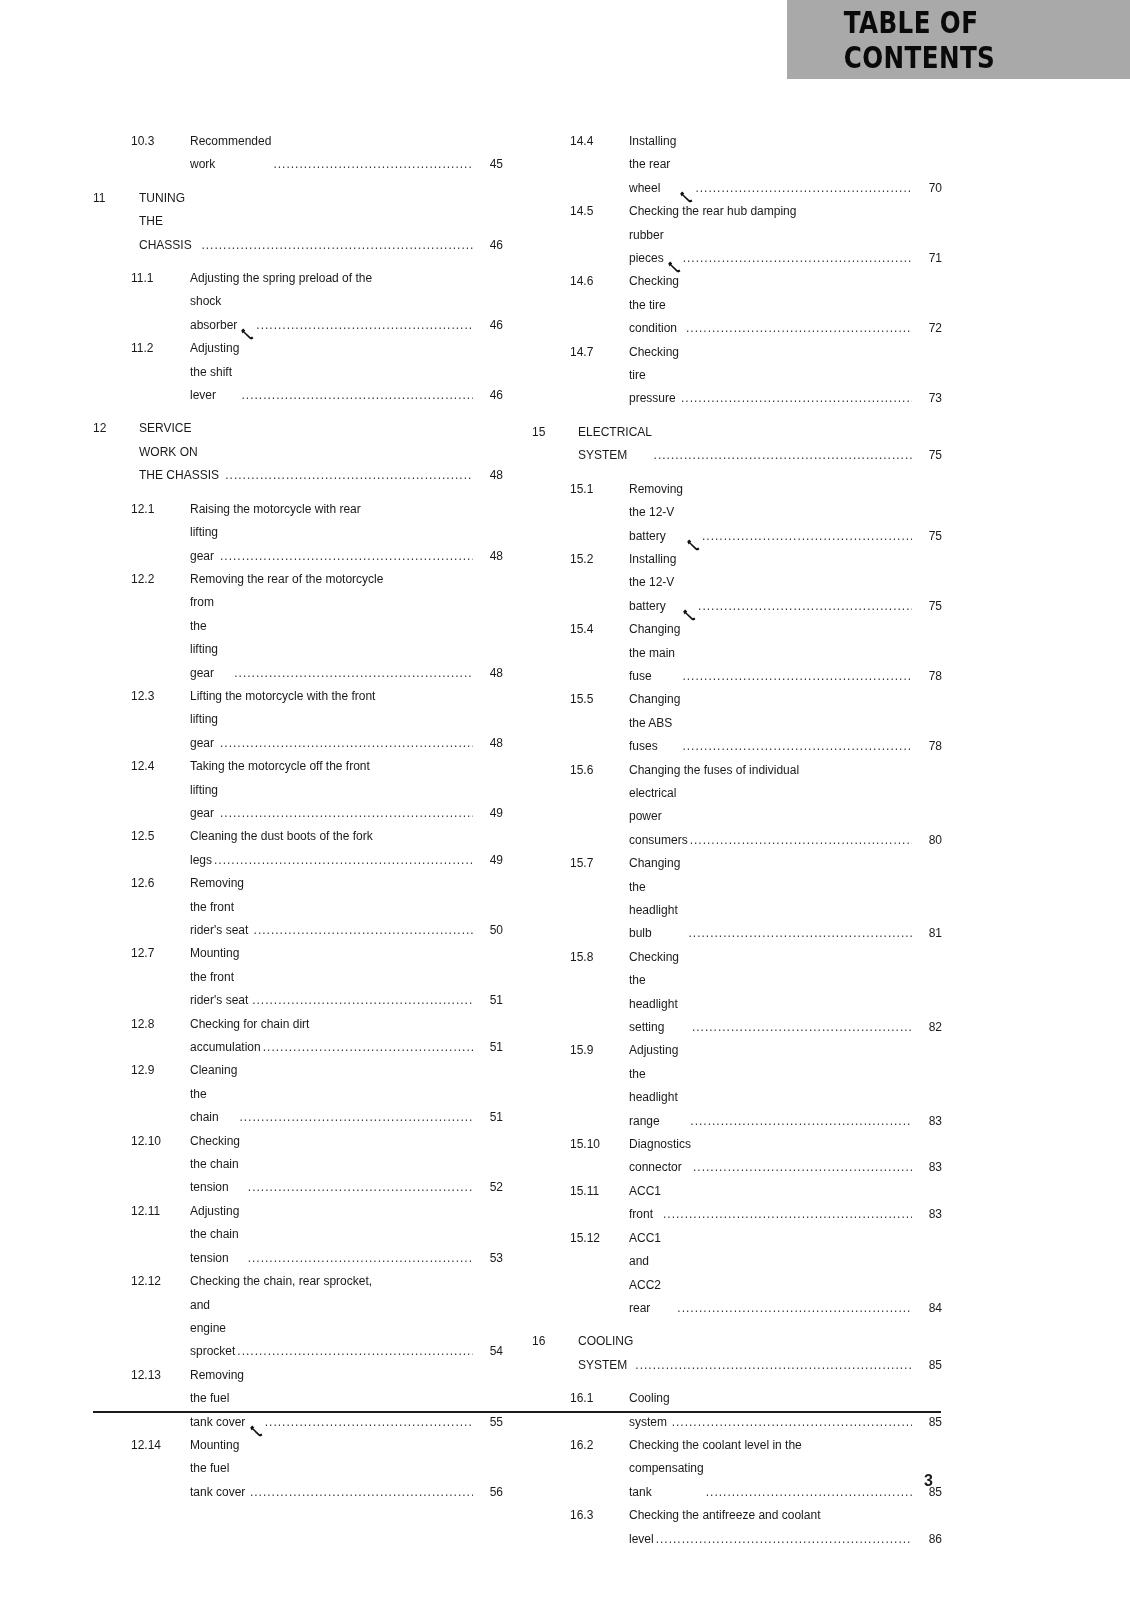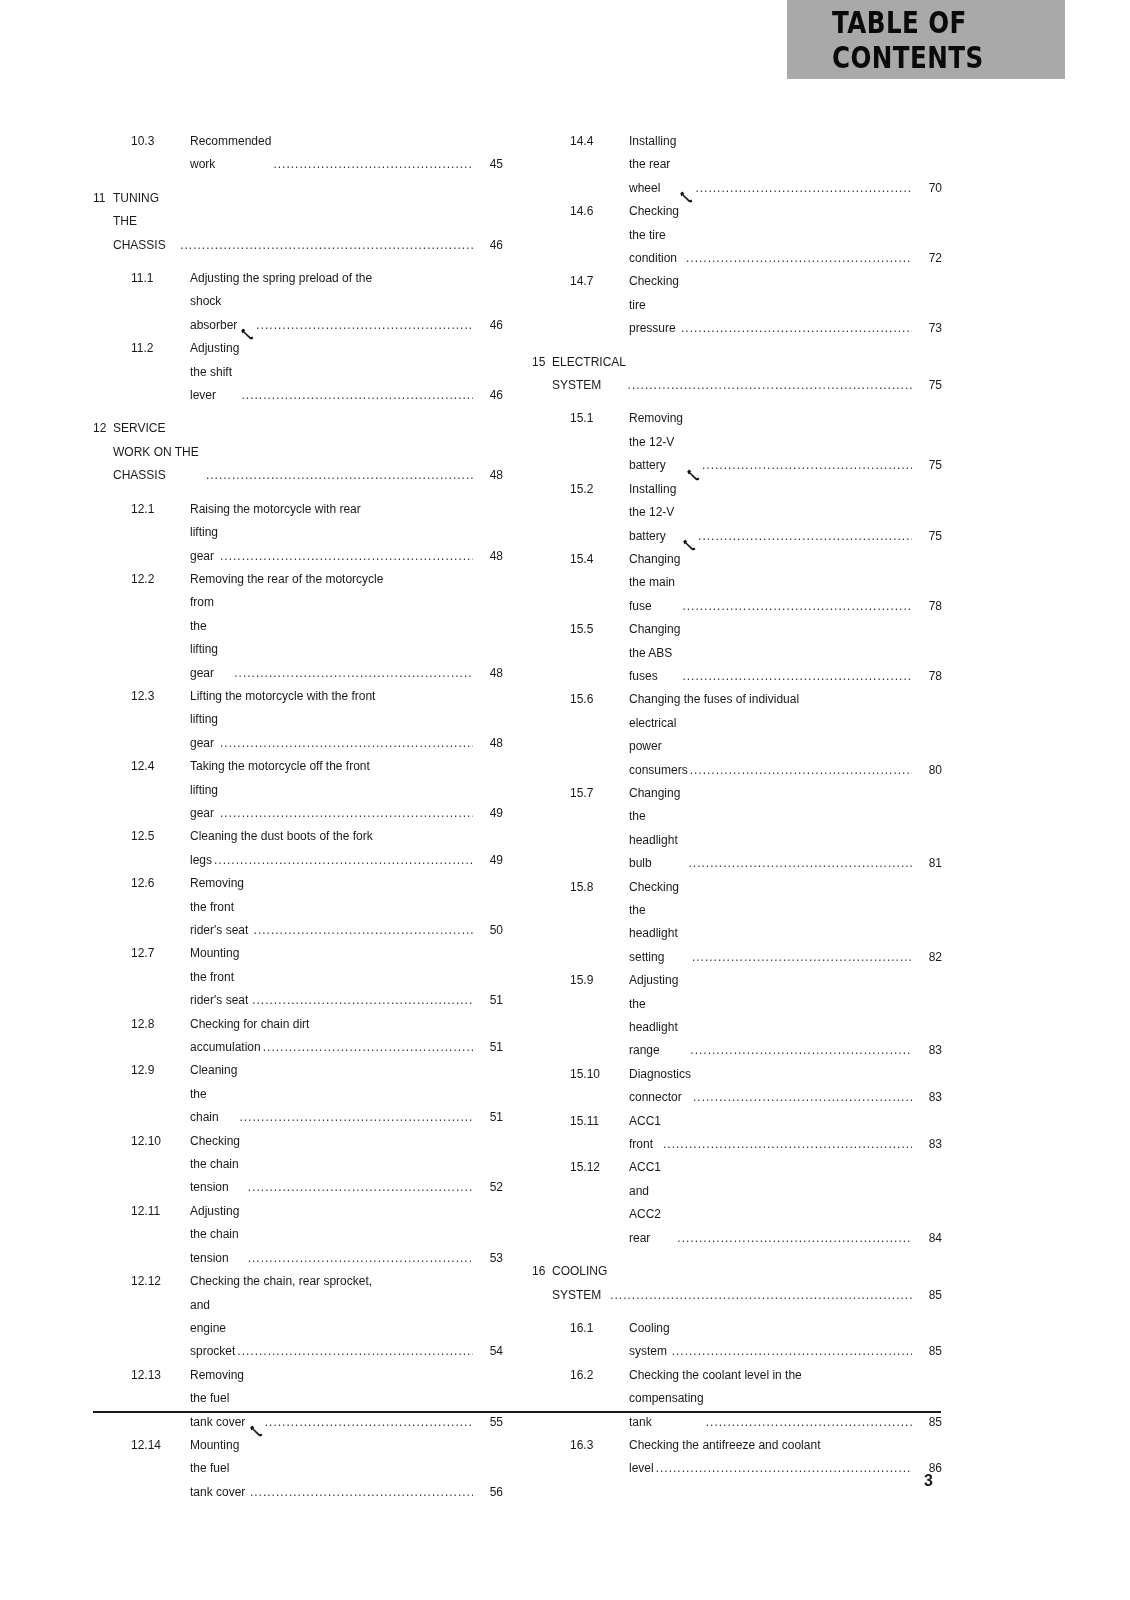--- a/index.html
+++ b/index.html
@@ -2,39 +2,39 @@
 <html><head>
 <meta charset="utf-8">
 <style>
   html, body { margin: 0; padding: 0; }
   body {
     width: 1130px; height: 1600px; background: #ffffff; position: relative;
     font-family: "Liberation Sans", "DejaVu Sans", sans-serif; color: #1a1a1a;
     overflow: hidden;
   }
   .header-tab {
-    position: absolute; left: 787px; top: 0; width: 278px; height: 79px;
+    position: absolute; left: 787px; top: 0; width: 343px; height: 79px;
     background: #a9a9a9; display: flex; align-items: center; justify-content: flex-end;
     box-sizing: border-box; padding-right: 28px;
   }
   .header-title {
     font-family: "DejaVu Sans", sans-serif; font-weight: bold; font-size: 30px;
     letter-spacing: 0.5px; color: #0a0a0a; transform: scaleX(0.82); transform-origin: right center;
   }
   .col { position: absolute; top: 130px; }
   .col-left { left: 93px; width: 410px; }
   .col-right { left: 532px; width: 410px; }
   .entry { position: relative; font-size: 12px; line-height: 23.4px; }
   .entry.chapter { margin-top: 10px; margin-bottom: 10px; }
   .entry.first { margin-top: 0; }
   .num { position: absolute; top: 0; }
   .chapter .num { left: 0; }
   .sub .num { left: 38px; }
   .text-wrap { display: flex; align-items: flex-end; }
-  .chapter .text-wrap { margin-left: 20px; justify-content: flex-end; }
+  .chapter .text-wrap { margin-left: 46px; justify-content: flex-end; }
   .sub .text-wrap { margin-left: 97px; }
   .title { flex: 0 1 auto; }
   .dots {
     flex: 1 1 auto; overflow: hidden; white-space: nowrap; margin: 0 2px 0 2px;
     letter-spacing: 1px; color: #333;
   }
   .dots::before { content: "......................................................................................................................................"; }
   .page { flex: 0 0 auto; min-width: 22px; text-align: right; padding-left: 6px; }
   .wrench { display: inline-block; width: 14px; height: 12px; vertical-align: -1px; margin-left: 3px; }
   .rule {
@@ -241,20 +241,34 @@
       <div class="text-wrap">
         <span class="title">Installing the rear wheel</span>
         <span class="wrench"><svg viewBox="0 0 14 12" width="14" height="12">
             <path d="M1.2 2.6 L3.2 0.6 L5.2 2.6 L4.4 3.4 L10.6 9.2 L12.4 8.4 L13.4 10.6 L11 11.6 L9.4 10.4 L3.4 4.6 L2.6 5.4 Z" fill="#111"></path>
           </svg></span>
         <span class="dots"></span>
         <span class="page">70</span>
       </div>
     </div>
     <div class="entry sub">
+      <span class="num">14.5</span>
+      <div class="text-wrap">
+        <span class="title">Checking the rear hub damping</span>
+      </div>
+      <div class="text-wrap">
+        <span class="title">rubber pieces</span>
+        <span class="wrench"><svg viewBox="0 0 14 12" width="14" height="12">
+            <path d="M1.2 2.6 L3.2 0.6 L5.2 2.6 L4.4 3.4 L10.6 9.2 L12.4 8.4 L13.4 10.6 L11 11.6 L9.4 10.4 L3.4 4.6 L2.6 5.4 Z" fill="#111"></path>
+          </svg></span>
+        <span class="dots"></span>
+        <span class="page">71</span>
+      </div>
+    </div>
+    <div class="entry sub">
       <span class="num">14.6</span>
       <div class="text-wrap">
         <span class="title">Checking the tire condition</span>
         <span class="dots"></span>
         <span class="page">72</span>
       </div>
     </div>
     <div class="entry sub">
       <span class="num">14.7</span>
       <div class="text-wrap">

